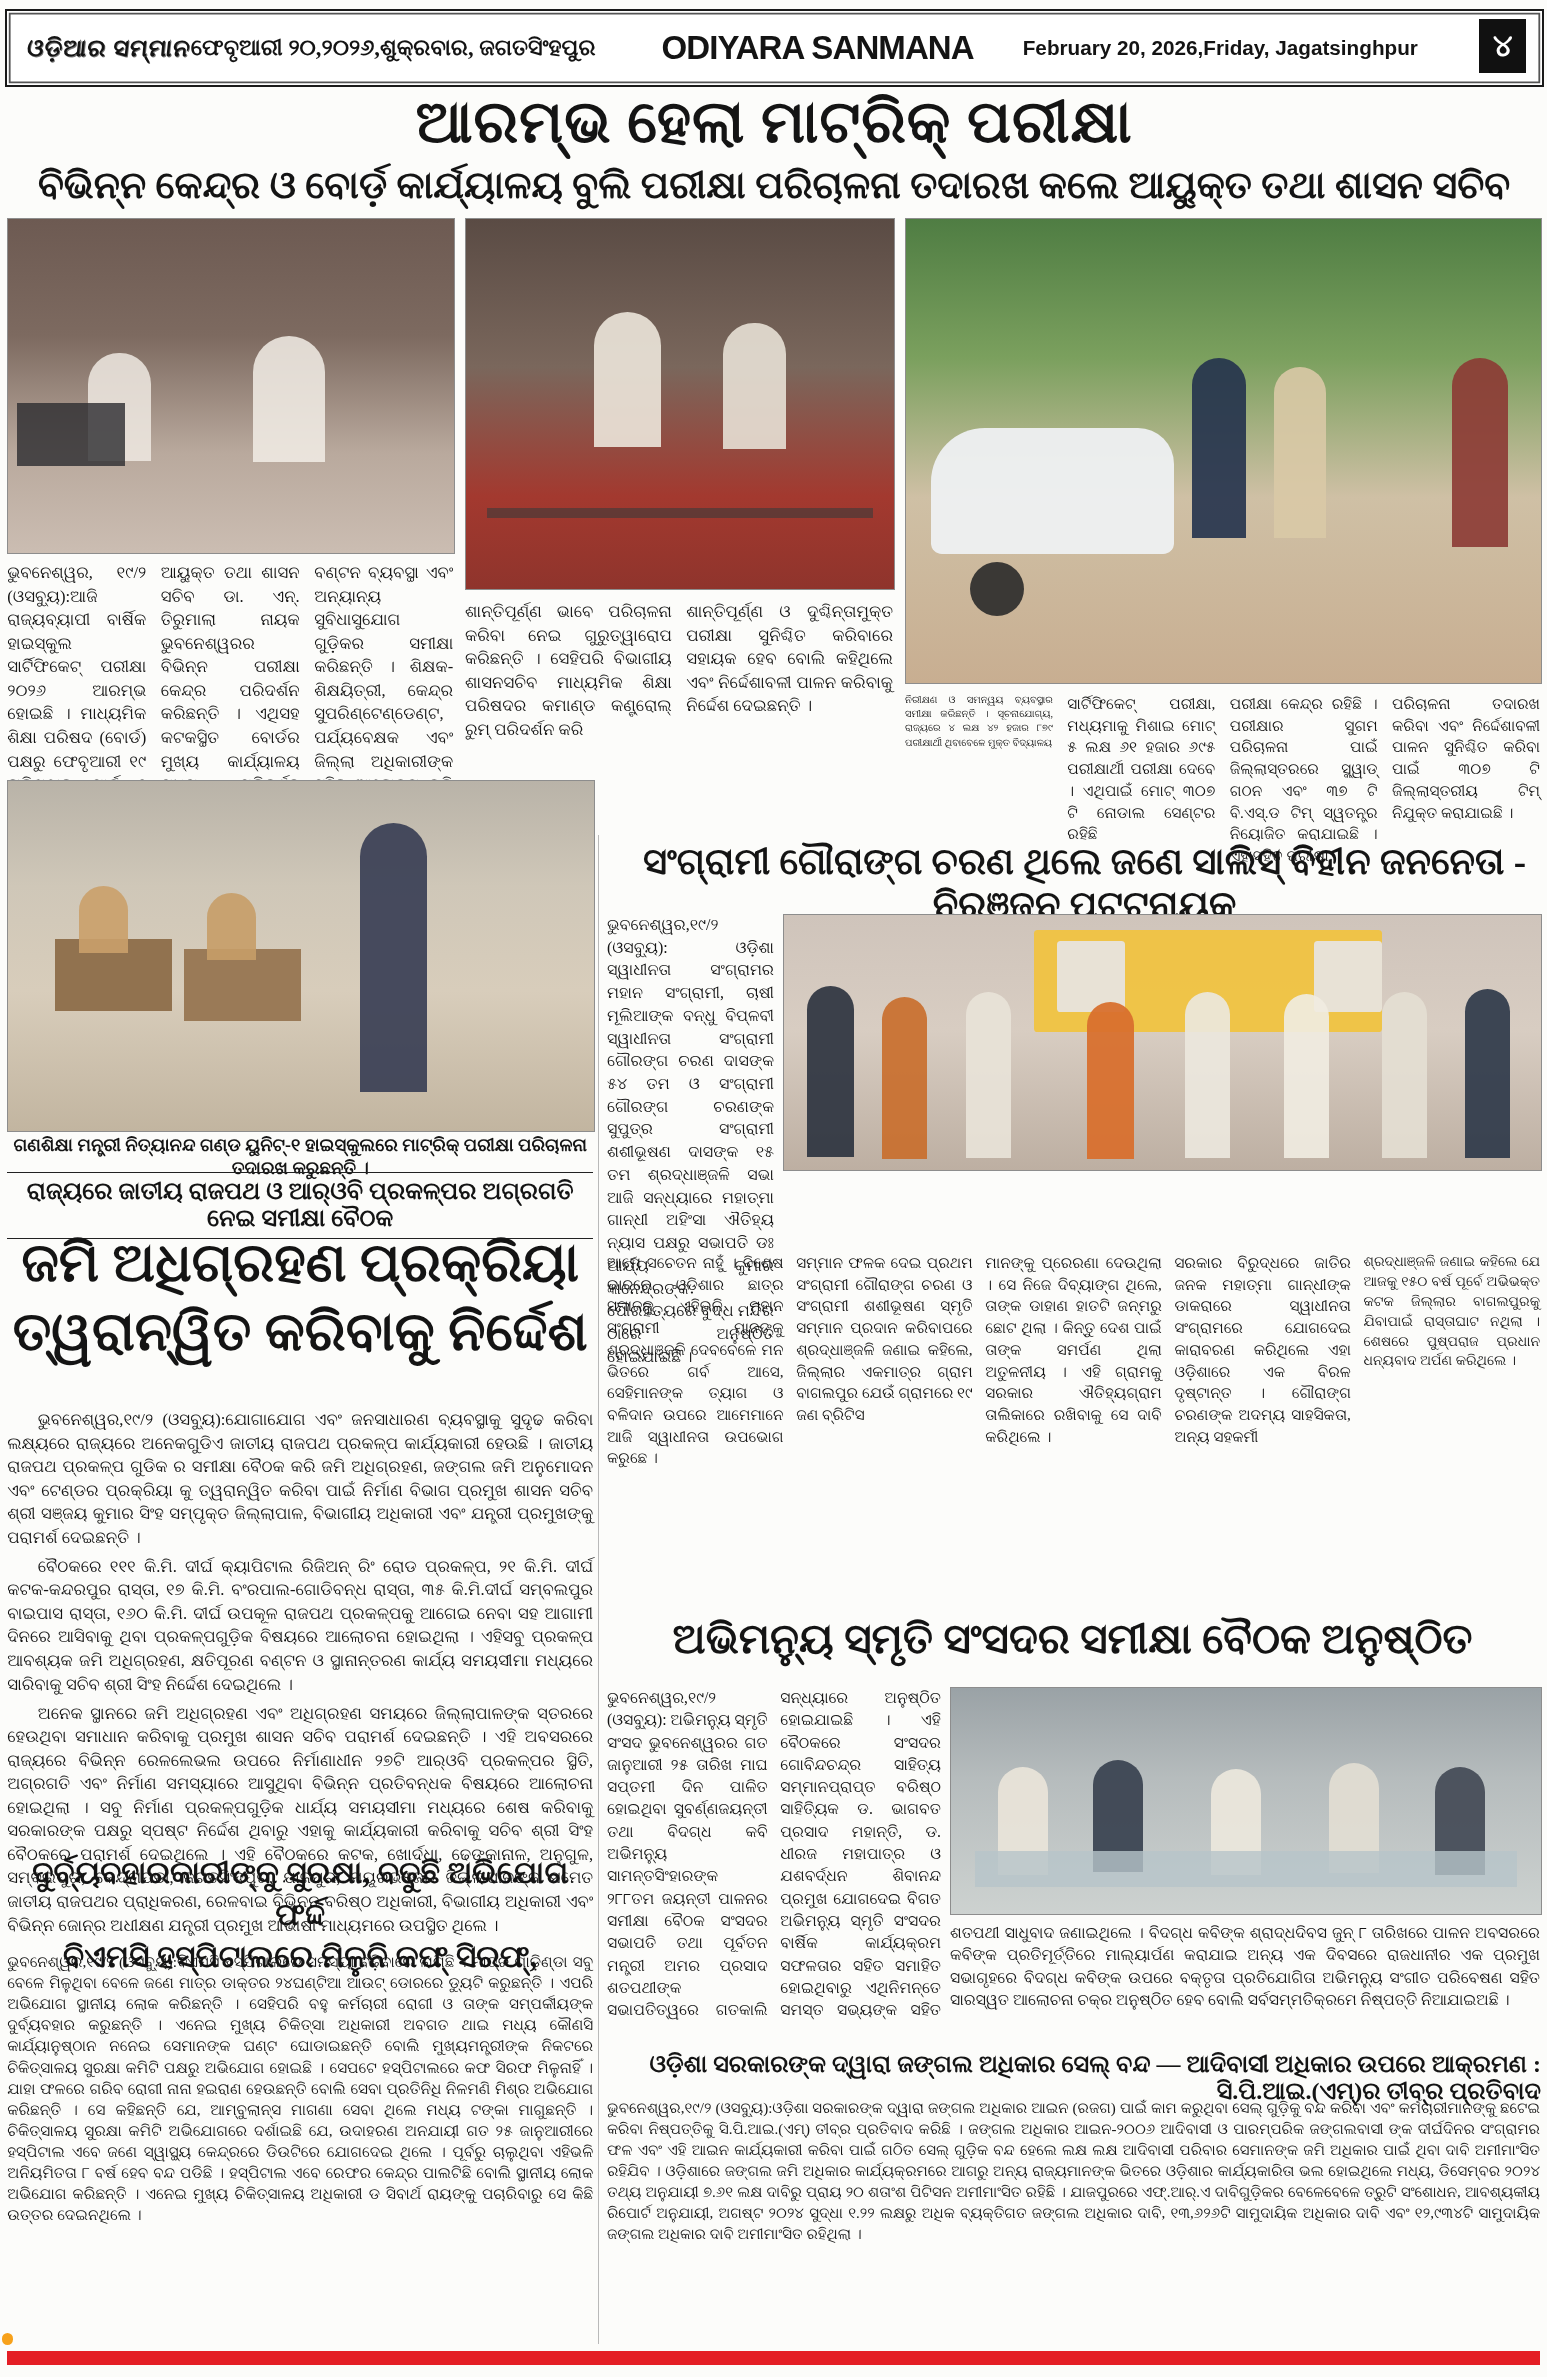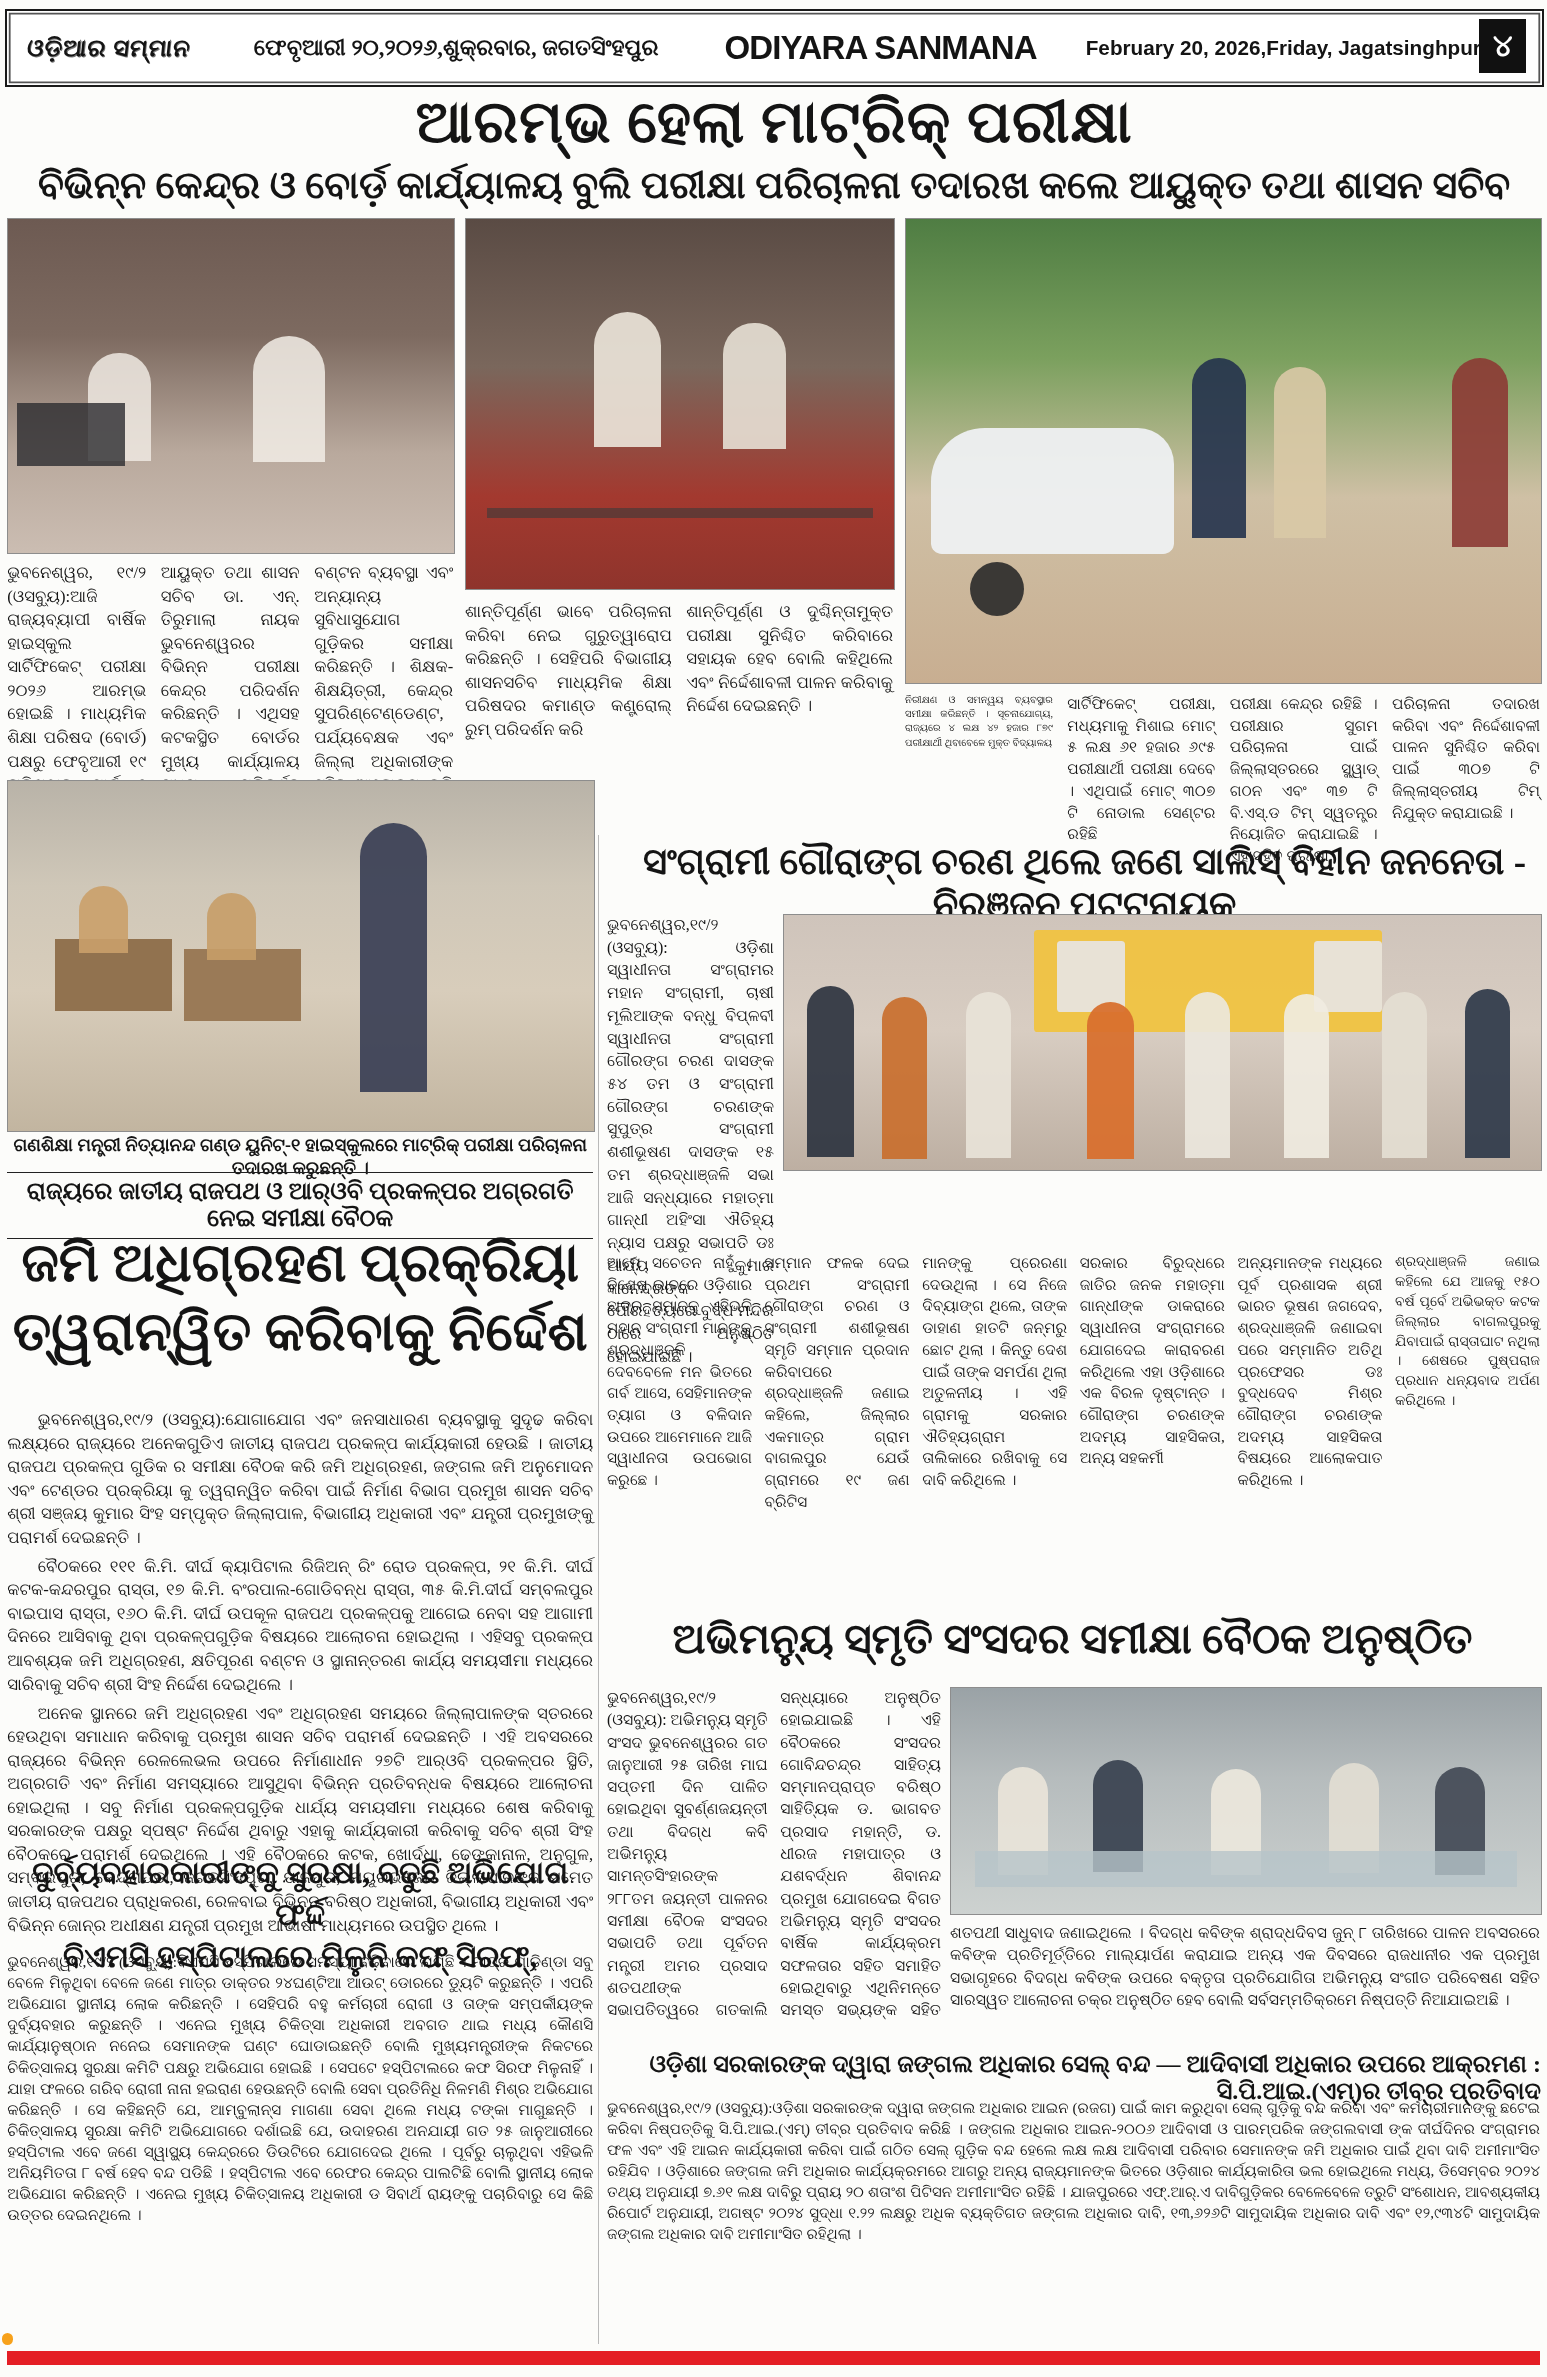--- a/index.html
+++ b/index.html
@@ -4,21 +4,21 @@
 <style>
   html,body{margin:0;padding:0;background:#e9e7e2;}
   .page{position:relative;width:1548px;height:2377px;background:#fcfcfa;
         font-family:"Liberation Serif","DejaVu Serif",serif;color:#141414;overflow:hidden;}
   
   .masthead{position:absolute;left:5.4px;top:9px;width:1535px;height:74px;
             border:2.7px solid #1a1a1a;box-shadow:0 0 0 1.8px #fff inset,0 0 0 3.6px #555 inset;
             display:flex;align-items:center;background:#fff;}
   .mast-logo{margin-left:20px;font-weight:bold;font-size:24px;letter-spacing:0.9px;
              transform:skewX(-6deg);text-shadow:0.9px 0.9px 0 #777;}
-  .mast-date-od{margin-left:63px;font-size:22.5px;font-weight:bold;}
+  .mast-date-od{font-size:22.5px;font-weight:bold;}
   .mast-title{margin-left:66px;font-size:33px;font-weight:bold;
               font-family:"Liberation Sans","DejaVu Sans",sans-serif;letter-spacing:-0.9px;}
   .mast-date-en{margin-left:49px;font-size:20.7px;font-weight:bold;
                 font-family:"Liberation Sans","DejaVu Sans",sans-serif;}
   .mast-page{position:absolute;right:16px;top:8px;width:47px;height:54px;background:#111;
              color:#fff;font-size:30.5px;font-weight:bold;display:flex;align-items:center;justify-content:center;}
   
   .lead-headline{position:absolute;left:0;top:88px;width:100%;text-align:center;
                  font-size:59px;font-weight:bold;letter-spacing:0.9px;}
   .lead-subheadline{position:absolute;left:0;top:163px;width:100%;text-align:center;
@@ -147,21 +147,20 @@
     <div class="ph-shape" style="left:66%;top:31%;width:45px;height:164px;background:#f0ebe1;border-radius:22.5px 22.5px 0 0;opacity:.92;"></div>
     <div class="ph-shape" style="left:79%;top:30%;width:45px;height:166px;background:#e4ded2;border-radius:22.5px 22.5px 0 0;opacity:.92;"></div>
     <div class="ph-shape" style="left:90%;top:29%;width:45px;height:169px;background:#2f3a4a;border-radius:22.5px 22.5px 0 0;opacity:.92;"></div>
   </div>
 
   <div class="colrow" style="left:607px;top:1252px;width:933px;height:395px;gap:12.6px;">
     <div class="col bodytext" style="font-size:15.3px;">ଆମେ ସଚେତନ ନାହୁଁ । ବିଶେଷ ଭାବରେ ଓଡ଼ିଶାର ଛାତ୍ର ସମାଜକୁ ଏହିଭଳି ମହାନ ସଂଗ୍ରାମୀ ମାନଙ୍କୁ ଶ୍ରଦ୍ଧାଞ୍ଜଳି ଦେବବେଳେ ମନ ଭିତରେ ଗର୍ବ ଆସେ, ସେହିମାନଙ୍କ ତ୍ୟାଗ ଓ ବଳିଦାନ ଉପରେ ଆମେମାନେ ଆଜି ସ୍ୱାଧୀନତା ଉପଭୋଗ କରୁଛେ ।</div>
     <div class="col bodytext" style="font-size:15.3px;">ସମ୍ମାନ ଫଳକ ଦେଇ ପ୍ରଥମ ସଂଗ୍ରାମୀ ଗୌରାଙ୍ଗ ଚରଣ ଓ ସଂଗ୍ରାମୀ ଶଶୀଭୂଷଣ ସ୍ମୃତି ସମ୍ମାନ ପ୍ରଦାନ କରିବାପରେ ଶ୍ରଦ୍ଧାଞ୍ଜଳି ଜଣାଇ କହିଲେ, ଜିଲ୍ଲାର ଏକମାତ୍ର ଗ୍ରାମ ବାଗଲପୁର ଯେଉଁ ଗ୍ରାମରେ ୧୯ ଜଣ ବ୍ରିଟିସ</div>
     <div class="col bodytext" style="font-size:15.3px;">ମାନଙ୍କୁ ପ୍ରେରଣା ଦେଉଥିଲା । ସେ ନିଜେ ଦିବ୍ୟାଙ୍ଗ ଥିଲେ, ତାଙ୍କ ଡାହାଣ ହାତଟି ଜନ୍ମରୁ ଛୋଟ ଥିଲା । କିନ୍ତୁ ଦେଶ ପାଇଁ ତାଙ୍କ ସମର୍ପଣ ଥିଲା ଅତୁଳନୀୟ । ଏହି ଗ୍ରାମକୁ ସରକାର ଐତିହ୍ୟଗ୍ରାମ ତାଲିକାରେ ରଖିବାକୁ ସେ ଦାବି କରିଥିଲେ ।</div>
     <div class="col bodytext" style="font-size:15.3px;">ସରକାର ବିରୁଦ୍ଧରେ ଜାତିର ଜନକ ମହାତ୍ମା ଗାନ୍ଧୀଙ୍କ ଡାକରାରେ ସ୍ୱାଧୀନତା ସଂଗ୍ରାମରେ ଯୋଗଦେଇ କାରାବରଣ କରିଥିଲେ ଏହା ଓଡ଼ିଶାରେ ଏକ ବିରଳ ଦୃଷ୍ଟାନ୍ତ । ଗୌରାଙ୍ଗ ଚରଣଙ୍କ ଅଦମ୍ୟ ସାହସିକତା, ଅନ୍ୟ ସହକର୍ମୀ</div>
-    <div class="col bodytext" style="font-size:15.3px;">ଅନ୍ୟମାନଙ୍କ ମଧ୍ୟରେ ପୂର୍ବ ପ୍ରଶାସକ ଶ୍ରୀ ଭାରତ ଭୂଷଣ ଜଗଦେବ, ଶ୍ରଦ୍ଧାଞ୍ଜଳି ଜଣାଇବା ପରେ ସମ୍ମାନିତ ଅତିଥି ପ୍ରଫେସର ଡଃ ବୁଦ୍ଧଦେବ ମିଶ୍ର ଗୌରାଙ୍ଗ ଚରଣଙ୍କ ଅଦମ୍ୟ ସାହସିକତା ବିଷୟରେ ଆଲୋକପାତ କରିଥିଲେ ।</div>
     <div class="col bodytext" style="font-size:14px;">ଶ୍ରଦ୍ଧାଞ୍ଜଳି ଜଣାଇ କହିଲେ ଯେ ଆଜକୁ ୧୫୦ ବର୍ଷ ପୂର୍ବେ ଅଭିଭକ୍ତ କଟକ ଜିଲ୍ଲାର ବାଗଲପୁରକୁ ଯିବାପାଇଁ ରାସ୍ତାଘାଟ ନଥିଲା । ଶେଷରେ ପୁଷ୍ପରାଜ ପ୍ରଧାନ ଧନ୍ୟବାଦ ଅର୍ପଣ କରିଥିଲେ ।</div>
   </div>
 
   <div class="sec-headline" style="position:absolute;left:604px;top:1615px;width:937px;font-size:42px;">ଅଭିମନ୍ୟୁ ସ୍ମୃତି ସଂସଦର ସମୀକ୍ଷା ବୈଠକ ଅନୁଷ୍ଠିତ</div>
 
   <div class="bodytext" style="position:absolute;left:607px;top:1687px;width:334px;height:352px;font-size:15.7px;column-count:2;column-gap:12.6px;">ଭୁବନେଶ୍ୱର,୧୯/୨ (ଓସବ୍ୟୁ): ଅଭିମନ୍ୟୁ ସ୍ମୃତି ସଂସଦ ଭୁବନେଶ୍ୱରର ଗତ ଜାନୁଆରୀ ୨୫ ତାରିଖ ମାଘ ସପ୍ତମୀ ଦିନ ପାଳିତ ହୋଇଥିବା ସୁବର୍ଣ୍ଣଜୟନ୍ତୀ ତଥା ବିଦଗ୍ଧ କବି ଅଭିମନ୍ୟୁ ସାମନ୍ତସିଂହାରଙ୍କ ୨୮୮ତମ ଜୟନ୍ତୀ ପାଳନର ସମୀକ୍ଷା ବୈଠକ ସଂସଦର ସଭାପତି ତଥା ପୂର୍ବତନ ମନ୍ତ୍ରୀ ଅମର ପ୍ରସାଦ ଶତପଥୀଙ୍କ ସଭାପତିତ୍ୱରେ ଗତକାଲି ସନ୍ଧ୍ୟାରେ ଅନୁଷ୍ଠିତ ହୋଇଯାଇଛି । ଏହି ବୈଠକରେ ସଂସଦର ଗୋବିନ୍ଦଚନ୍ଦ୍ର ସାହିତ୍ୟ ସମ୍ମାନପ୍ରାପ୍ତ ବରିଷ୍ଠ ସାହିତ୍ୟିକ ଡ. ଭାଗବତ ପ୍ରସାଦ ମହାନ୍ତି, ଡ. ଧୀରଜ ମହାପାତ୍ର ଓ ଯଶବର୍ଦ୍ଧନ ଶିବାନନ୍ଦ ପ୍ରମୁଖ ଯୋଗଦେଇ ବିଗତ ଅଭିମନ୍ୟୁ ସ୍ମୃତି ସଂସଦର ବାର୍ଷିକ କାର୍ଯ୍ୟକ୍ରମ ସଫଳତାର ସହିତ ସମାହିତ ହୋଇଥିବାରୁ ଏଥିନିମନ୍ତେ ସମସ୍ତ ସଭ୍ୟଙ୍କ ସହିତ ସାଧାରଣ ସମ୍ପାଦକ ଖଡୁ ଚରଣ ବିଶ୍ୱାଳଙ୍କ ଉଦ୍ୟମ ନିମନ୍ତେ ସମସ୍ତଙ୍କୁ ସଭାପତି ଶ୍ରୀ</div>
 
   <div class="photo" style="left:950px;top:1687px;width:590px;height:226px;
               background:linear-gradient(180deg,#9aa2a6 0%,#b6bcbd 40%,#cdd2d0 100%);">
     <div class="ph-shape" style="left:8%;top:35%;width:50px;height:108px;background:#e9e4d9;border-radius:25px 25px 0 0;opacity:.92;"></div>

